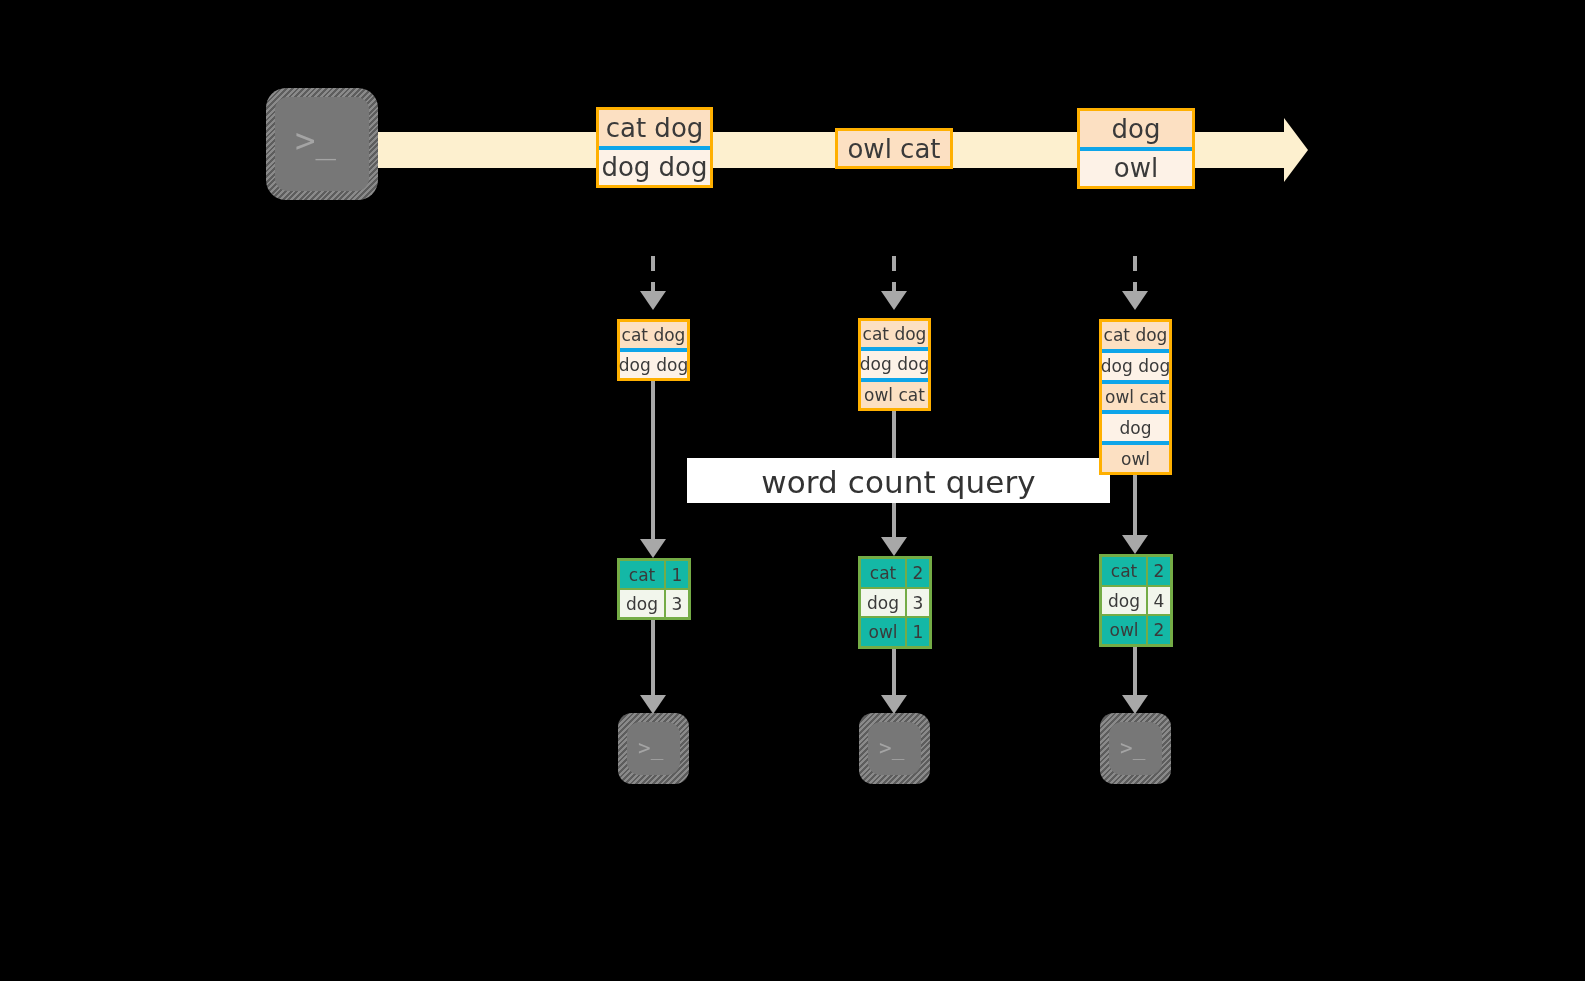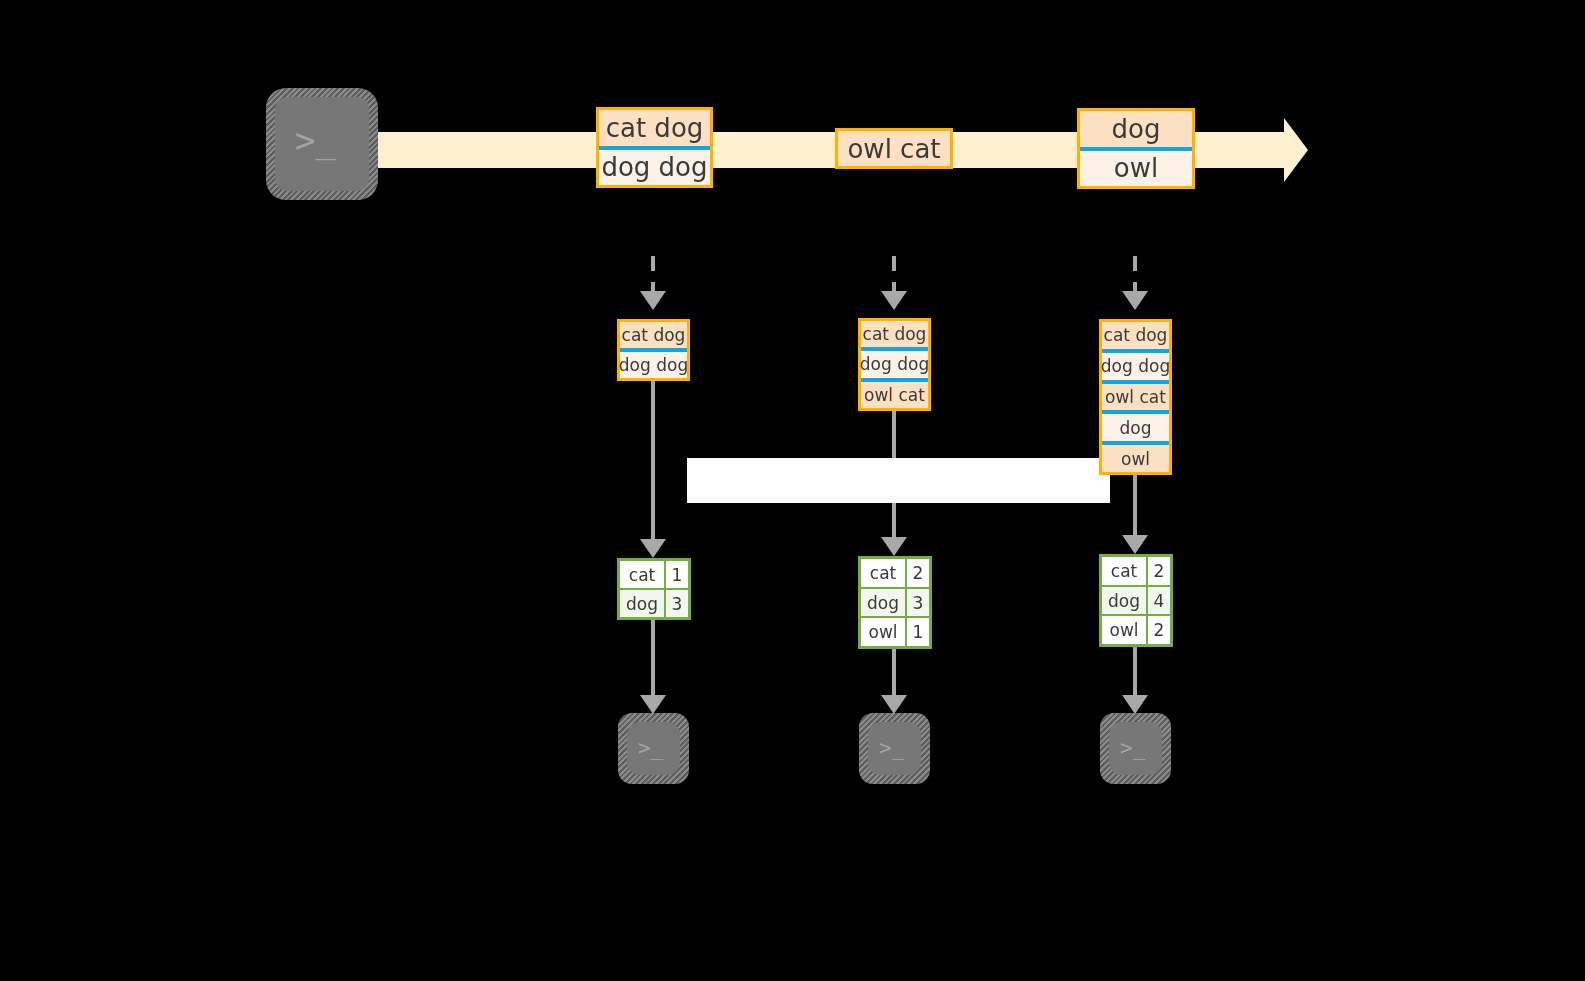--- a/index.html
+++ b/index.html
@@ -123,21 +123,21 @@
     font-size: 17px;
     color: #3a3a3a;
     box-sizing: border-box;
     white-space: nowrap;
   }
   .tblcell.key { flex: 0 0 44px; }
   .tblcell.val {
     flex: 1 1 auto;
     border-left: 2px solid #74ac46;
   }
-  .tblrow.shade-a .tblcell { background: #ffffff; }
+  .tblrow.shade-a .tblcell { background: #14b8a6; }
   .tblrow.shade-b .tblcell { background: #f2f6ec; }
   .conn-line {
     position: absolute;
     background: #a8a8a8;
     z-index: 3;
   }
   .conn-dash {
     position: absolute;
     z-index: 3;
     background-image: linear-gradient(#a8a8a8 58%, rgba(0,0,0,0) 58%);
@@ -177,20 +177,21 @@
   <div class="msgbox lvl-stream" style="left:835px; top:128px; width:118px; height:41px;">
     <div class="msgrow shade-a">owl cat</div>
   </div>
 
   <div class="msgbox lvl-stream" style="left:1077px; top:108px; width:118px; height:81px;">
     <div class="msgrow shade-a">dog</div>
     <div class="msgrow shade-b">owl</div>
   </div>
 
   <div class="white-band" style="left:687px; top:458px; width:423px; height:45px;"></div>
+  <div class="band-label" style="left:687px; top:464px; width:423px;">word count query</div>
 
   <div class="conn-dash" style="left:651px; top:256px; width:4px; height:36px;"></div>
   <div class="conn-head" style="left:640px; top:291px;"></div>
 
   <div class="msgbox lvl-acc" style="left:617px; top:319px; width:73px; height:62px;">
     <div class="msgrow shade-a">cat dog</div>
     <div class="msgrow shade-b">dog dog</div>
   </div>
 
   <div class="conn-line" style="left:651px; top:381px; width:4px; height:159px;"></div>

